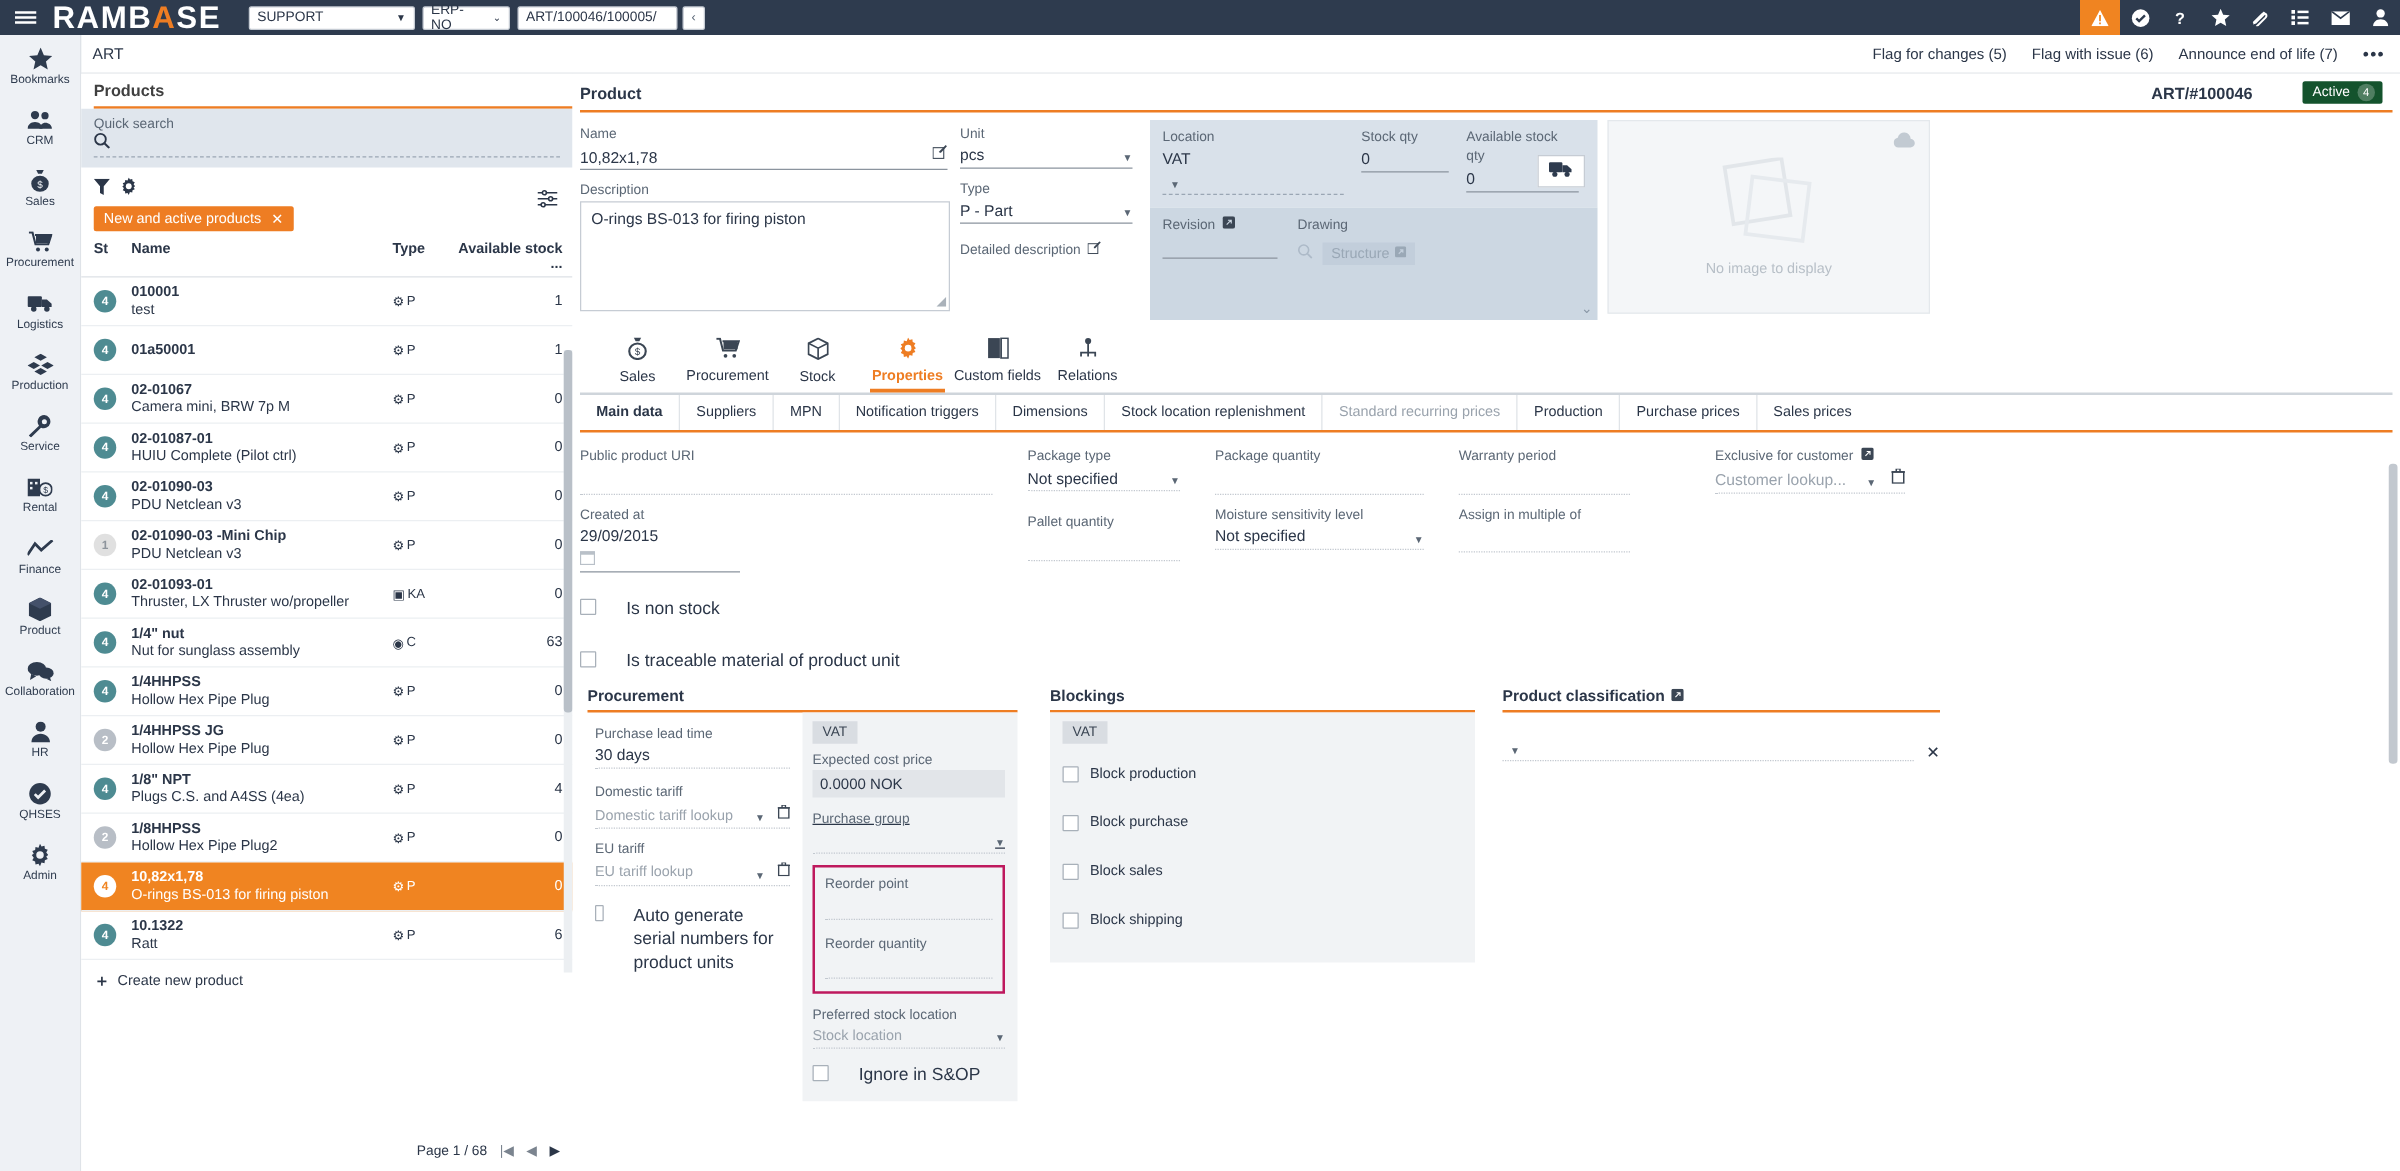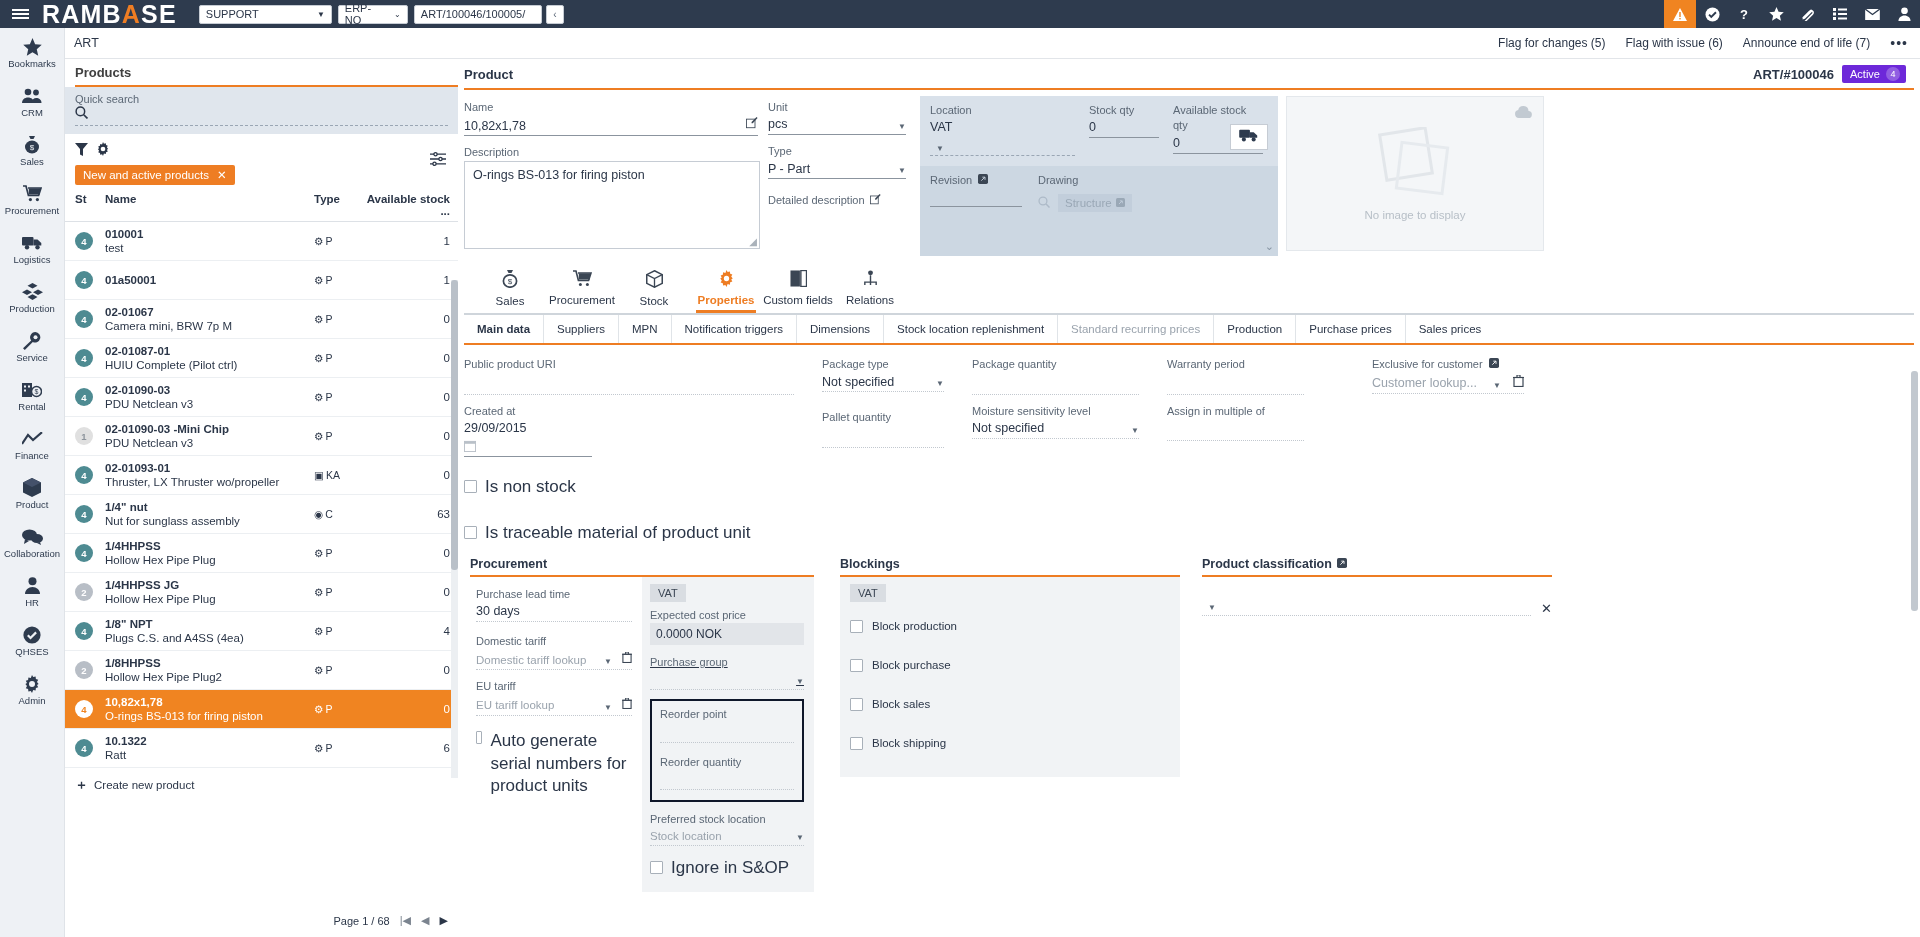--- a/index.html
+++ b/index.html
@@ -130,22 +130,22 @@
   .pager .pg { cursor:pointer; color:#7b848f; }
   .scroll-tr { position:absolute; right:0; top:221px; width:7px; height:498px; background:#eceff2; }
   .scroll-th { position:absolute; right:0; top:221px; width:7px; height:290px; background:#b9c0c8; border-radius:3px; }
   
   .main { position:absolute; left:458px; top:59px; right:0; bottom:0; background:#fff; }
   .main-hd { display:flex; align-items:baseline; padding:6px 14px 5px 6px; }
   .main-hd .ttl { font-size:13px; font-weight:bold; }
   .main-hd .right { margin-left:auto; display:flex; align-items:center; gap:8px; }
   .main-hd .art { font-size:13px; font-weight:bold; }
   .pill {
-    background:#6d28d9; color:#fff; font-size:11px; padding:2px 6px 2px 8px; border-radius:2px;
-    display:flex; align-items:center; gap:6px;
+    background:#14532d; color:#fff; font-size:11px; padding:2px 6px 2px 8px; border-radius:2px;
+    display:flex; align-items:center; gap:6px;margin-left:32px;
   }
   .pill .num { background:rgba(255,255,255,.25); border-radius:50%; width:14px; height:14px;
     display:flex; align-items:center; justify-content:center; font-size:9px; }
   .main-rule { height:2px; background:#ee7d23; margin:0 6px; }
   .hdr-form { display:flex; padding:6px 6px 0 6px; position:relative; }
   .fcol { }
   .flabel { font-size:11px; color:#5b6775; line-height:1.4; }
   .fval { font-size:12.5px; color:#2b3648; line-height:1.5; }
   .fline-solid { border-bottom:1px solid #8b949e; }
   .fline-dash { border-bottom:1px dashed #9aa6b4; }
@@ -190,30 +190,30 @@
     display:flex; align-items:center; padding:0 13px; font-size:11.5px; color:#2b3648;
     border-right:1px solid #e0e4e8; cursor:pointer; white-space:nowrap;
   }
   .tab2.act { font-weight:bold; }
   .tab2.dim { color:#9aa3ad; }
   .tabs2-rule { height:2px; background:#ee7d23; margin:0 6px; }
   
   .bodyform { padding:12px 6px 0 6px; position:relative; }
   .grid4 { display:flex; }
   .g-col { padding-right:28px; }
-  .chk { display:flex; align-items:center; gap:8px; font-size:17px; color:#2b3648; }
+  .chk { display:flex; align-items:center; gap:24px; font-size:14px; color:#2b3648; }
   .chkbox { width:13px; height:13px; border:1px solid #a8b0b9; background:#fff; border-radius:1px; }
   
   .sections { display:flex; margin-top:14px; padding:0 6px; gap:0; }
   .sec { position:relative; }
   .sec-ttl { font-size:12.5px; font-weight:bold; color:#2b3648; padding-bottom:4px; }
   .sec-rule { height:2px; background:#ee7d23; }
   .vat-tag { background:#d9dde2; font-size:11px; color:#3b4654; padding:3px 8px; display:inline-block; }
   .panel-grey { background:#f1f3f5; }
-  .redbox { border:2px solid #0f172a; }
+  .redbox { border:2px solid #be185d; }
   .chk2 { display:flex; align-items:center; gap:9px; font-size:11.5px; color:#2b3648; margin-top:13px; }
   .classif-x { color:#2b3648; font-size:13px; cursor:pointer; }
   .vscroll { position:absolute; right:2px; top:0; width:7px; height:100%; }
   .vscroll .thumb { position:absolute; top:312px; width:7px; height:240px; background:#c2c8cf; border-radius:3px; }
 </style>
 </head>
 <body>
 
 <div class="topbar">
   <div class="hamburger">

